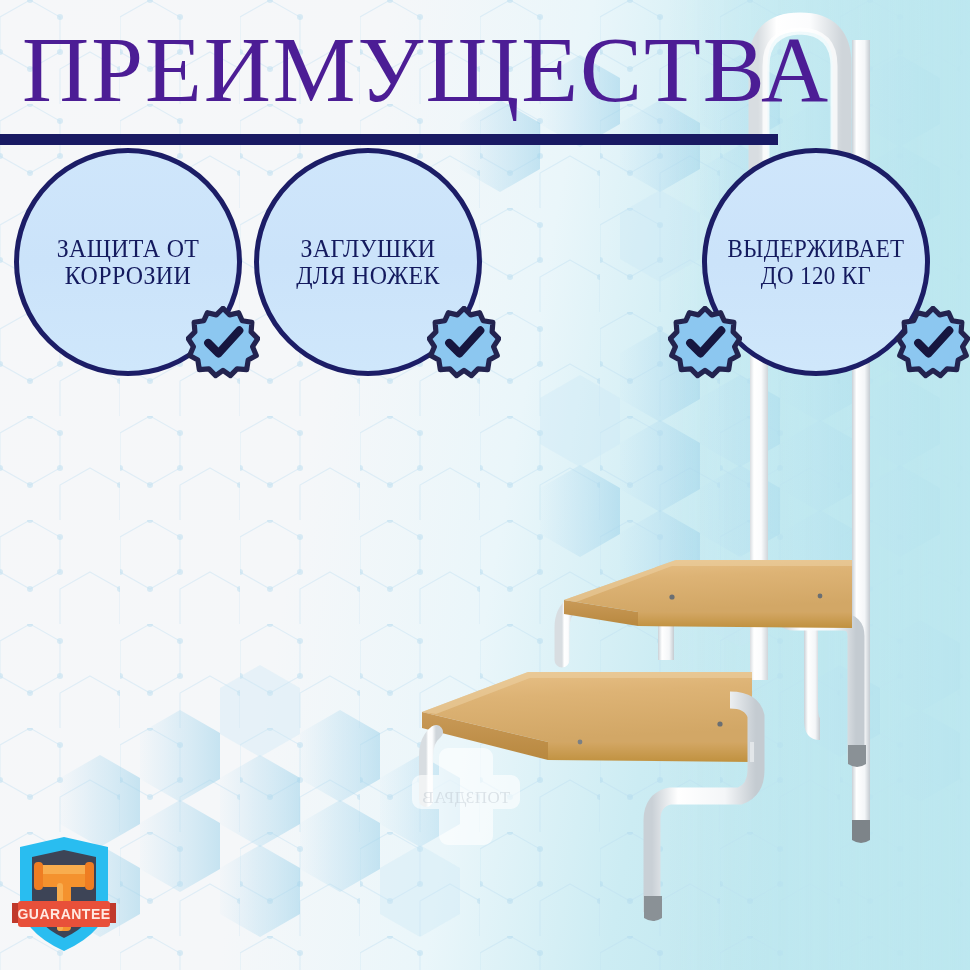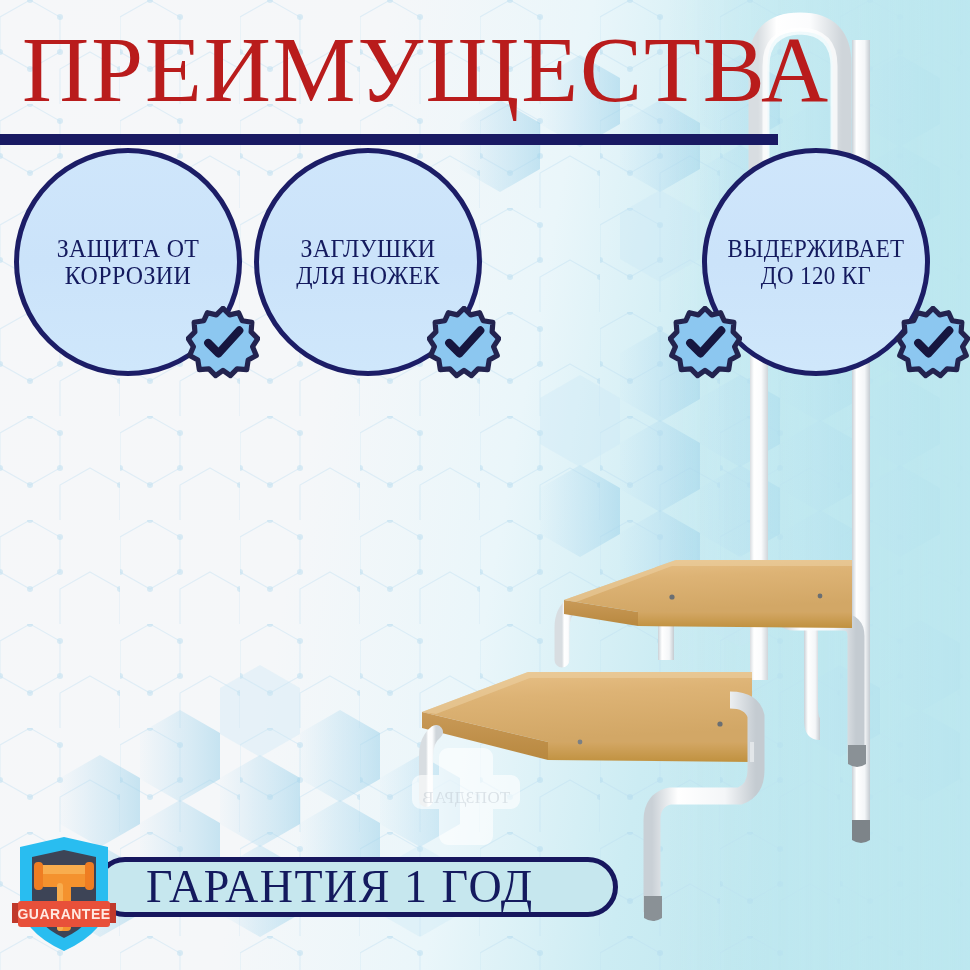--- a/index.html
+++ b/index.html
@@ -19,21 +19,21 @@
   .bg-right-fade{
     position:absolute;right:0;top:0;width:300px;height:970px;
     background:linear-gradient(90deg,rgba(190,232,240,0) 0%,rgba(190,232,240,.55) 45%,rgba(188,231,239,.85) 100%);
   }
 
   
   .title-wrap{position:absolute;left:0;top:22px;width:800px;height:120px;}
   .title{
     position:absolute;left:22px;top:0;
     font-size:93px;line-height:96px;letter-spacing:2px;
-    color:#b91c1c;font-weight:400;white-space:nowrap;
+    color:#4c1d95;font-weight:400;white-space:nowrap;
     font-family:"Liberation Serif", serif;
   }
   .title-rule{
     position:absolute;left:0;top:112px;width:778px;height:11px;background:#191a63;
   }
 
   
   .circle{
     position:absolute;width:228px;height:228px;border-radius:50%;
     border:5px solid #1c1d66;
@@ -284,23 +284,20 @@
   </svg>
   <svg class="badge b3" viewBox="0 0 100 100">
     <path d="M50 3 L59 12 L71 9 L76 20 L89 22 L88 35 L97 44 L90 55 L95 67 L84 73 L82 86 L69 85 L60 94 L50 87 L40 94 L31 85 L18 86 L16 73 L5 67 L10 55 L3 44 L12 35 L11 22 L24 20 L29 9 L41 12 Z" fill="#8cc7f0" stroke="#23234f" stroke-width="7" stroke-linejoin="round"></path>
     <path d="M30 50 L44 64 L72 33" fill="none" stroke="#16163f" stroke-width="11" stroke-linecap="round" stroke-linejoin="round"></path>
   </svg>
   <svg class="badge b4" viewBox="0 0 100 100">
     <path d="M50 3 L59 12 L71 9 L76 20 L89 22 L88 35 L97 44 L90 55 L95 67 L84 73 L82 86 L69 85 L60 94 L50 87 L40 94 L31 85 L18 86 L16 73 L5 67 L10 55 L3 44 L12 35 L11 22 L24 20 L29 9 L41 12 Z" fill="#8cc7f0" stroke="#23234f" stroke-width="7" stroke-linejoin="round"></path>
     <path d="M30 50 L44 64 L72 33" fill="none" stroke="#16163f" stroke-width="11" stroke-linecap="round" stroke-linejoin="round"></path>
   </svg>
 
-  <div class="banner">
-    <div class="banner-text">ГАРАНТИЯ 1 ГОД</div>
-  </div>
 
   <svg class="shield" viewBox="0 0 104 122">
 
     <path d="M8 14 L52 4 L96 14 L96 66 Q96 98 52 118 Q8 98 8 66 Z" fill="#29bdf0"></path>
 
     <path d="M20 24 L52 17 L84 24 L84 66 Q84 90 52 105 Q20 90 20 66 Z" fill="#3d4456"></path>
 
     <rect x="27" y="32" width="50" height="22" rx="5" fill="#f4922e"></rect>
     <rect x="27" y="32" width="50" height="9" rx="4" fill="#f8ad4e"></rect>
     <rect x="22" y="29" width="9" height="28" rx="4" fill="#ef7d22"></rect>

